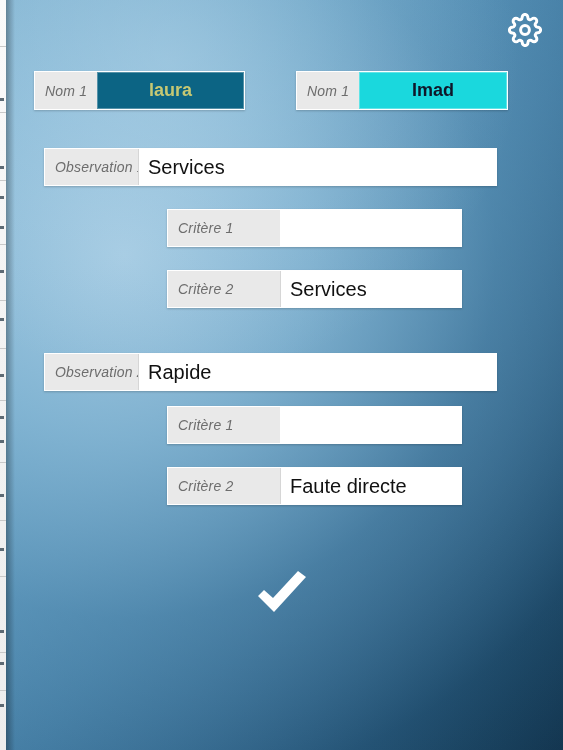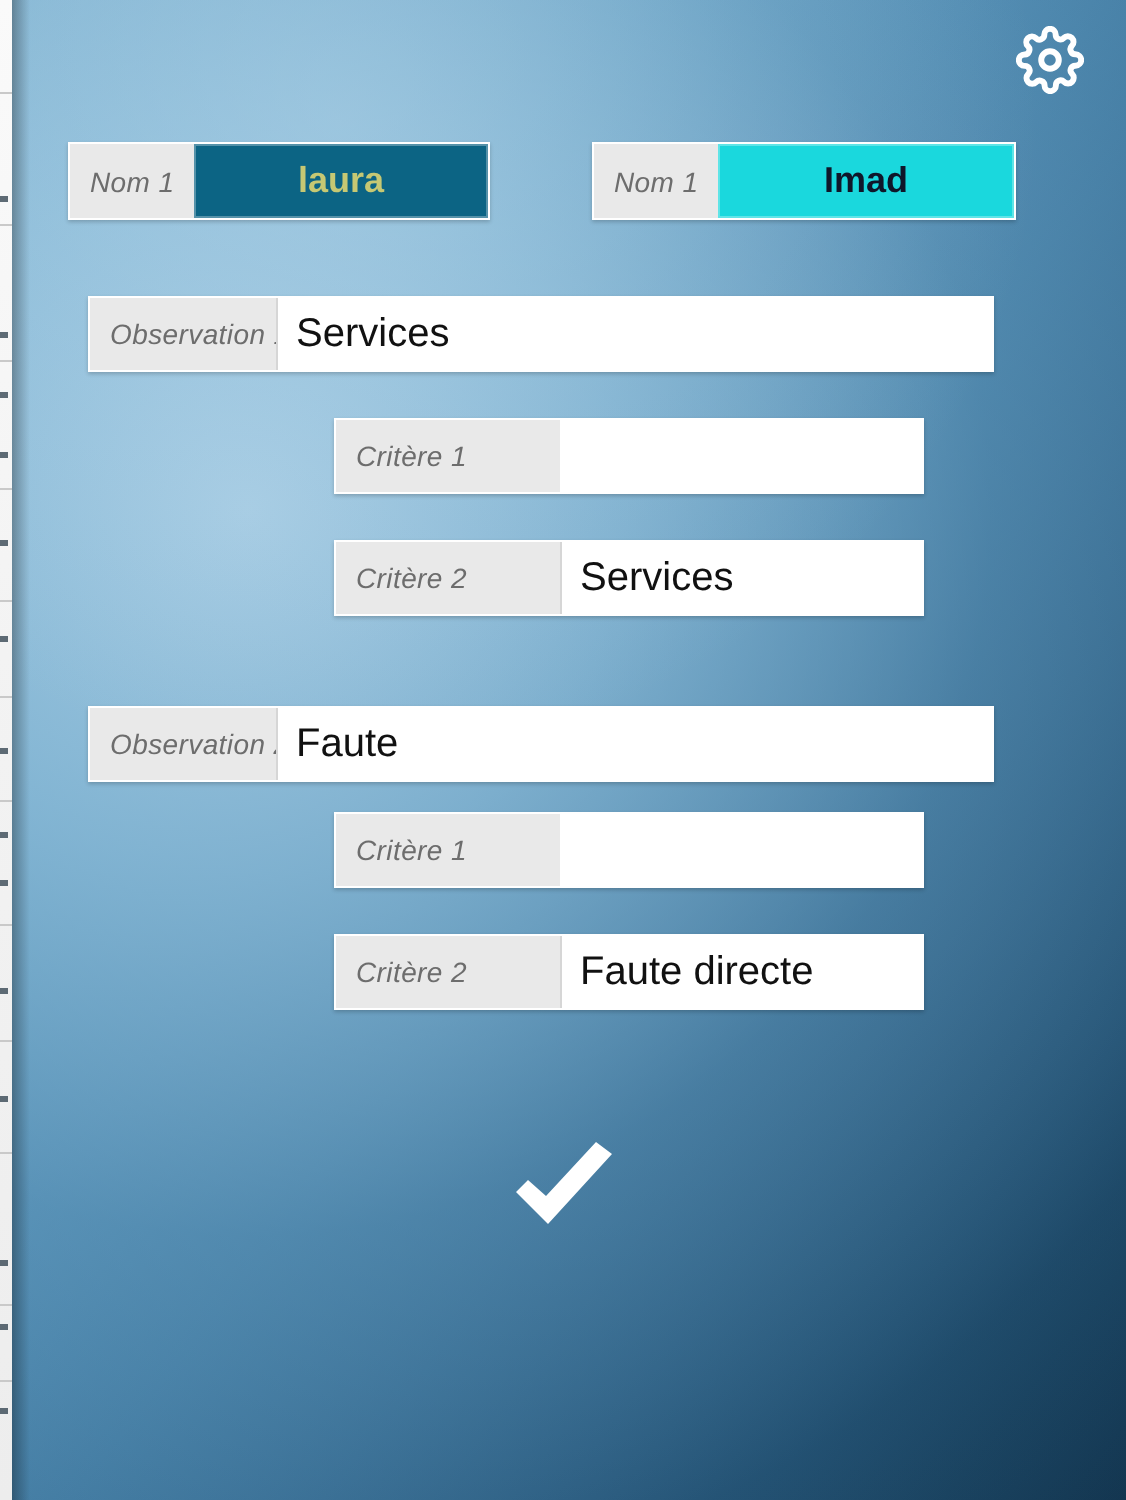--- a/index.html
+++ b/index.html
@@ -253,21 +253,21 @@
     <div class="label">Critère 1</div>
   </div>
 
   <div class="field" id="f-c1b">
     <div class="label">Critère 2</div>
     <div class="value">Services</div>
   </div>
 
   <div class="field" id="f-obs2">
     <div class="label">Observation 2</div>
-    <div class="value">Faute</div>
+    <div class="value">Rapide</div>
   </div>
 
   <div class="field" id="f-c2a">
     <div class="label">Critère 1</div>
   </div>
 
   <div class="field" id="f-c2b">
     <div class="label">Critère 2</div>
     <div class="value">Faute directe</div>
   </div>

